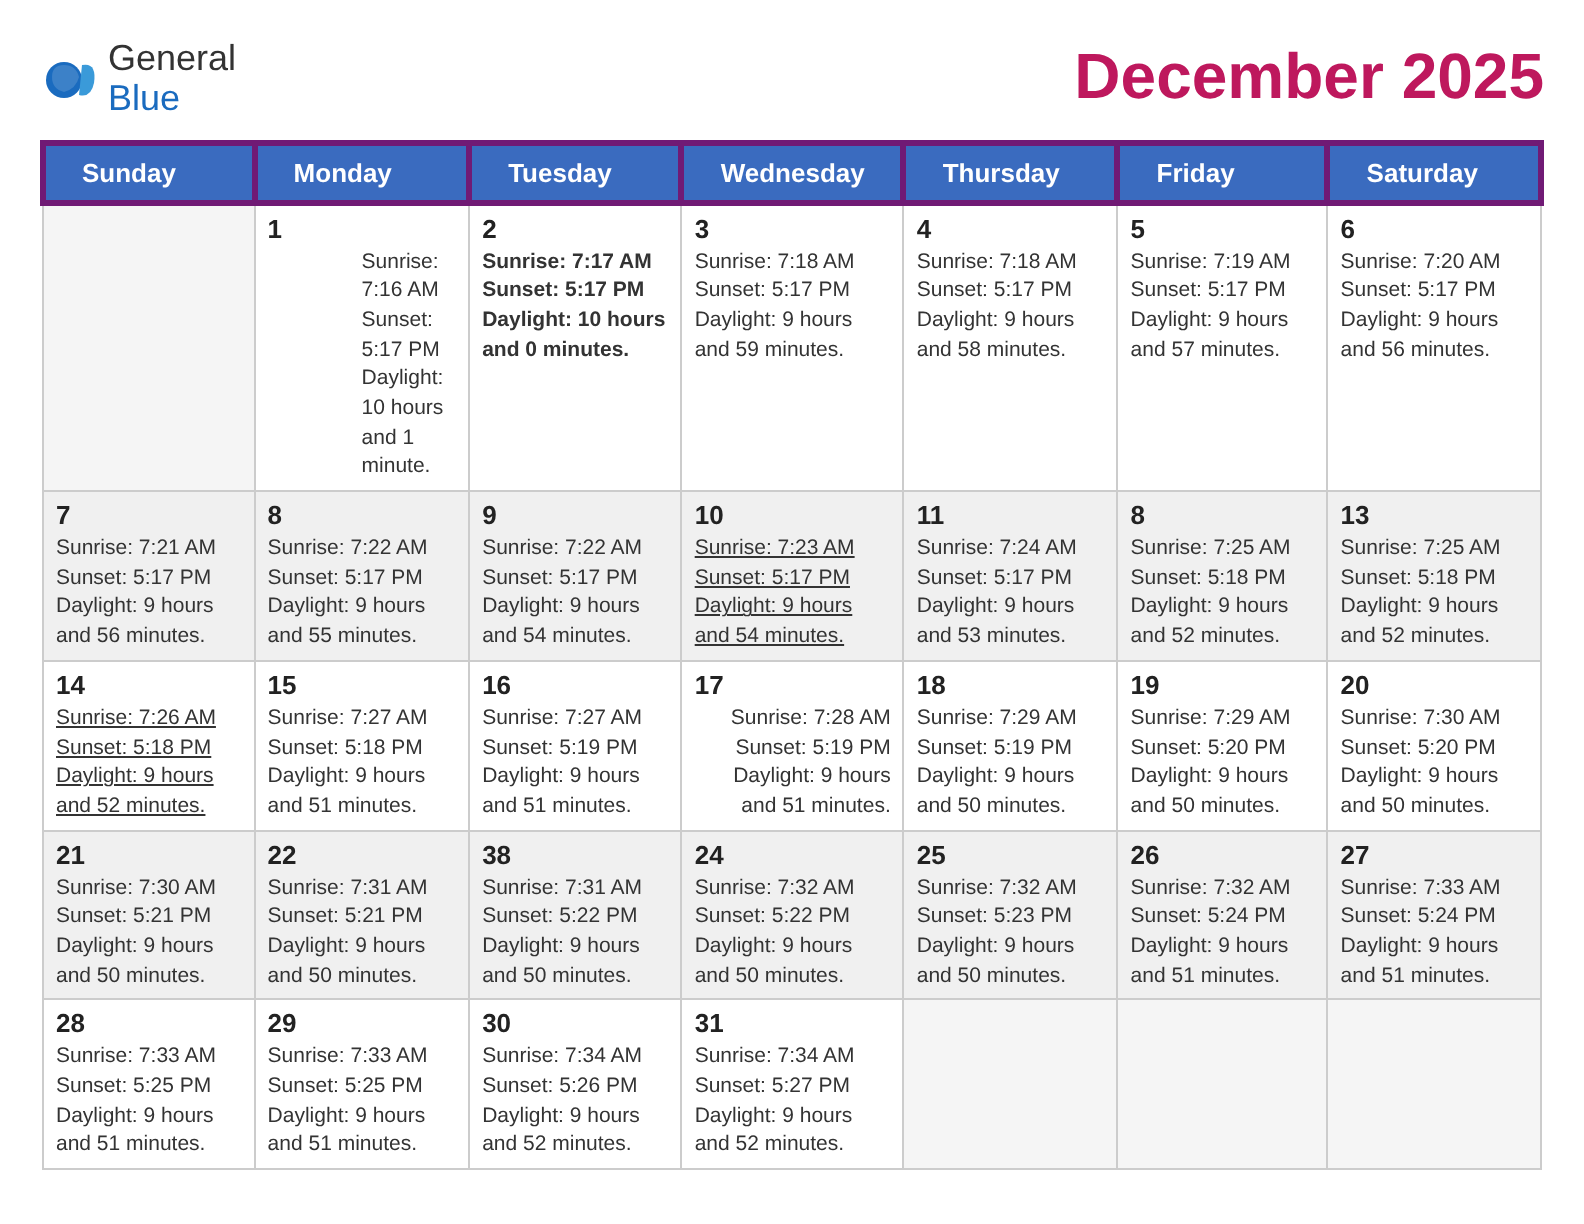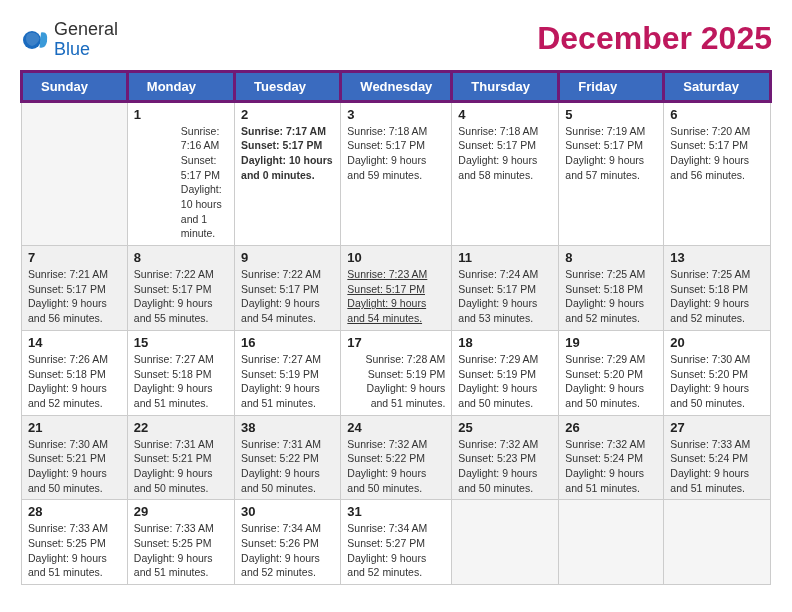--- a/index.html
+++ b/index.html
@@ -196,21 +196,21 @@
         <td>
           <span class="day-number">13</span>
           <div class="day-info" style="white-space: pre-line;">Sunrise: 7:25 AM
 Sunset: 5:18 PM
 Daylight: 9 hours and 52 minutes.</div>
         </td>
       </tr>
       <tr>
         <td>
           <span class="day-number">14</span>
-          <div class="day-info" style="white-space: pre-line;">Sunrise: 7:26 AM
+          <div class="day-info" style="white-space: pre-line; text-decoration: underline;">Sunrise: 7:26 AM
 Sunset: 5:18 PM
 Daylight: 9 hours and 52 minutes.</div>
         </td>
         <td>
           <span class="day-number">15</span>
           <div class="day-info" style="white-space: pre-line;">Sunrise: 7:27 AM
 Sunset: 5:18 PM
 Daylight: 9 hours and 51 minutes.</div>
         </td>
         <td>

